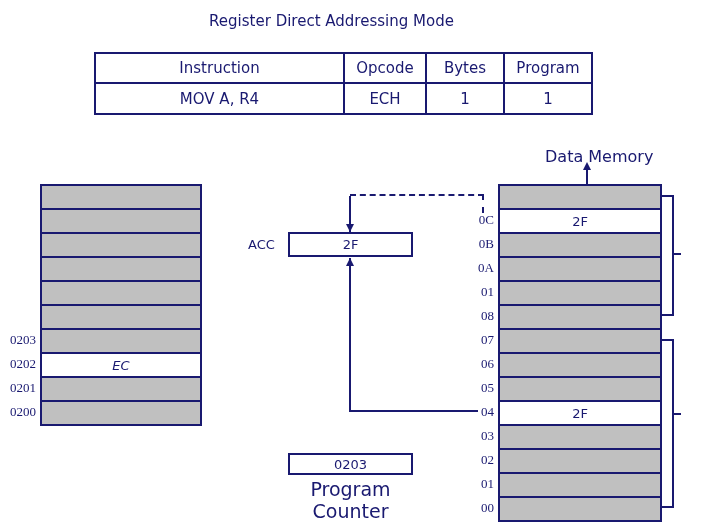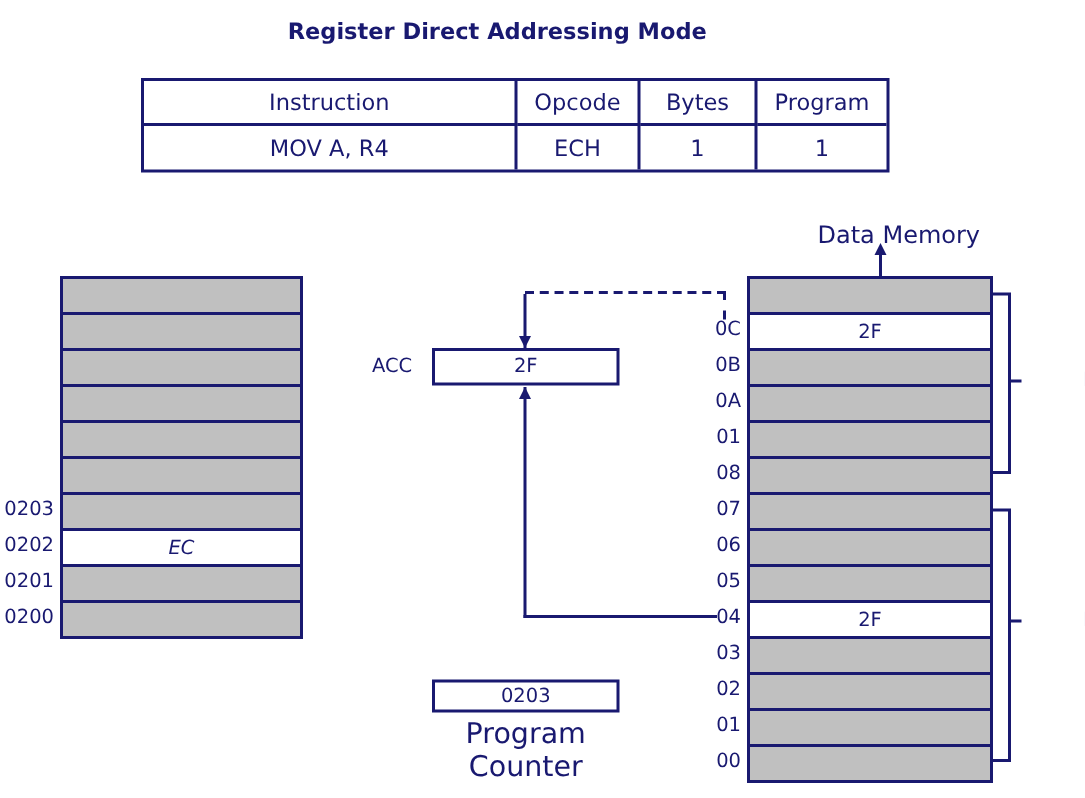--- a/index.html
+++ b/index.html
@@ -3,21 +3,21 @@
 <meta charset="utf-8">
 <style>
   html,body { margin:0; padding:0; background:#ffffff; }
   .stage {
     position:relative; width:723px; height:532px; background:#ffffff;
     font-family:"DejaVu Sans","Liberation Sans",sans-serif;
     color:#191970; overflow:hidden;
   }
   .title {
     position:absolute; left:0; top:12px; width:663px;
-    text-align:center; font-size:15px; color:#191970;font-weight:bold;
+    text-align:center; font-size:15px; color:#191970;
   }
   
   .info-table {
     position:absolute; left:94px; top:52px;
     border:2px solid #191970; background:#fff;
     display:grid; grid-template-columns:249px 82px 78px 86px;
     grid-template-rows:30px 29px; font-size:15px;
   }
   .info-table .cell {
     box-sizing:border-box; display:flex; align-items:center; justify-content:center;
@@ -29,21 +29,21 @@
   .mem-block { position:absolute; border:2px solid #191970; box-sizing:border-box; background:#191970; }
   .mem-row {
     height:24px; box-sizing:border-box; border-bottom:2px solid #191970;
     background:#c0c0c0; display:flex; align-items:center; justify-content:center;
     font-size:13px;
   }
   .mem-row:last-child { height:22px; border-bottom:none; }
   .mem-row.white { background:#ffffff; }
   .left-block  { left:40px;  top:184px; width:162px;font-style:italic; }
   .right-block { left:498px; top:184px; width:164px; }
-  .addr-col { position:absolute; font-size:13px; }
+  .addr-col { position:absolute; font-size:13px;font-family:Liberation Serif, serif; }
   .addr { height:24px; line-height:24px; text-align:right; }
   .addr-left  { left:0px;   top:328px; width:36px; }
   .addr-right { left:458px; top:208px; width:36px; }
   
   .reg-box {
     position:absolute; box-sizing:border-box; border:2px solid #191970;
     background:#fff; display:flex; align-items:center; justify-content:center;
     font-size:13px;
   }
   .acc-box { left:288px; top:232px; width:125px; height:25px; }

